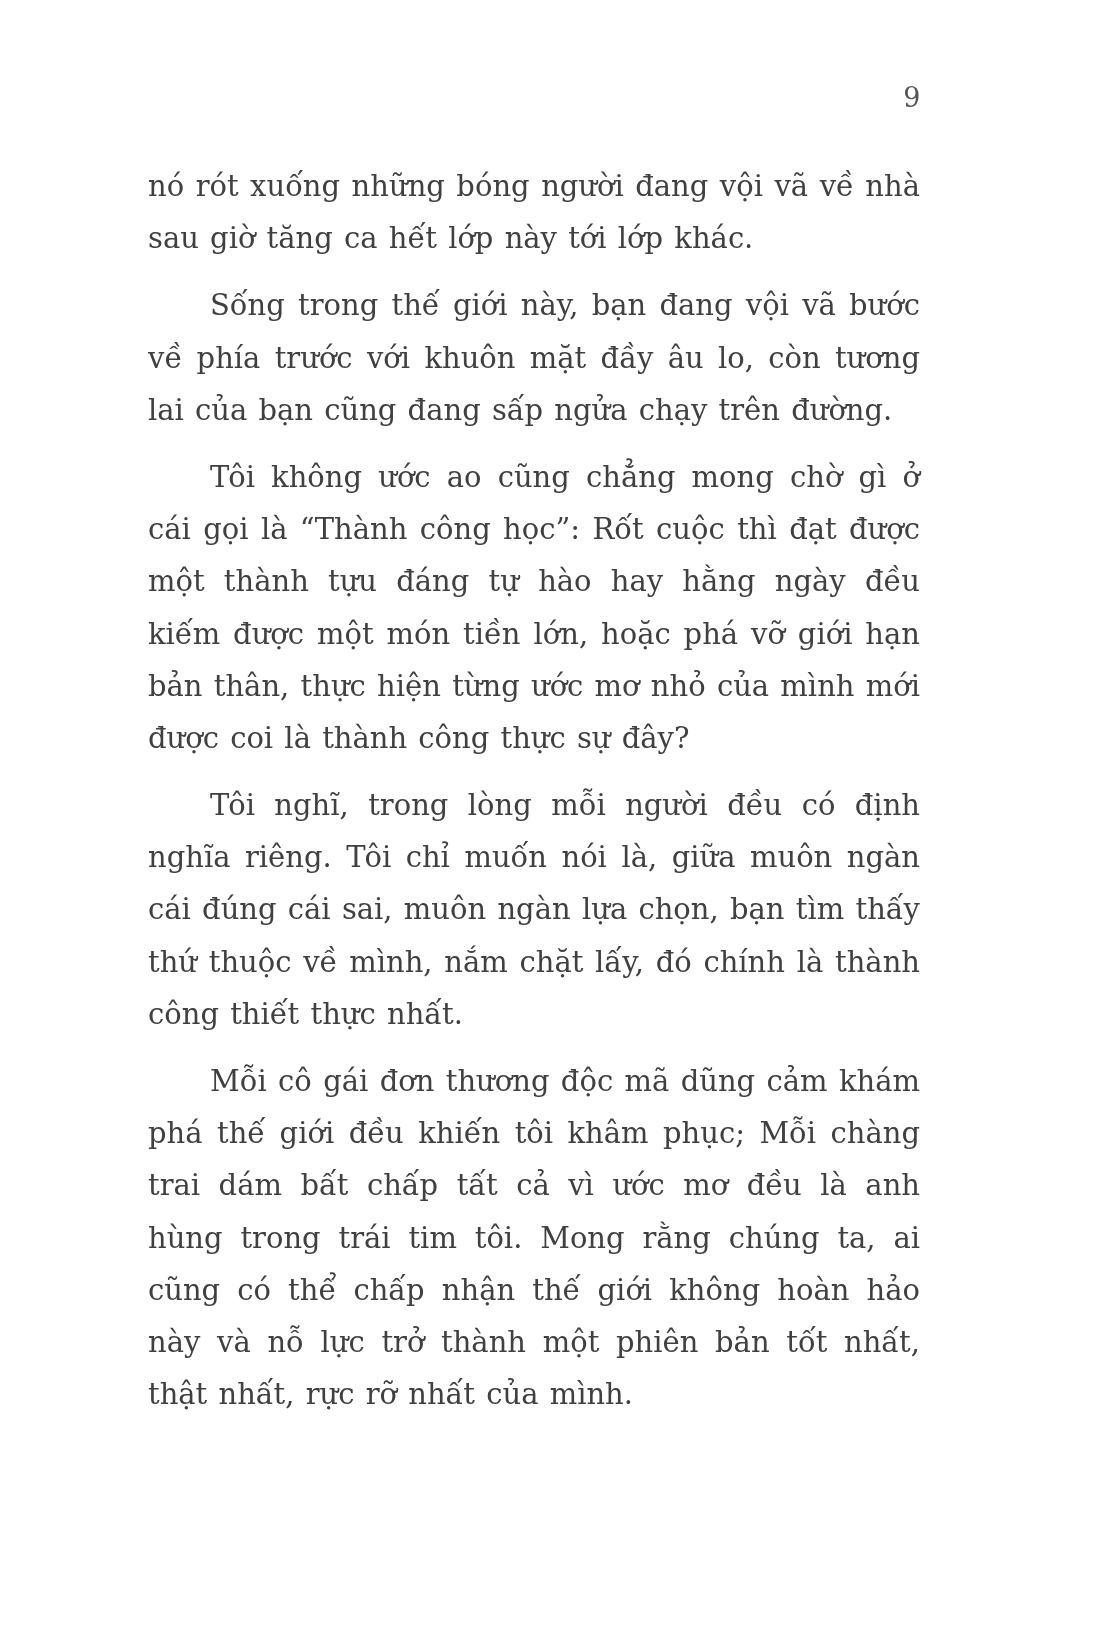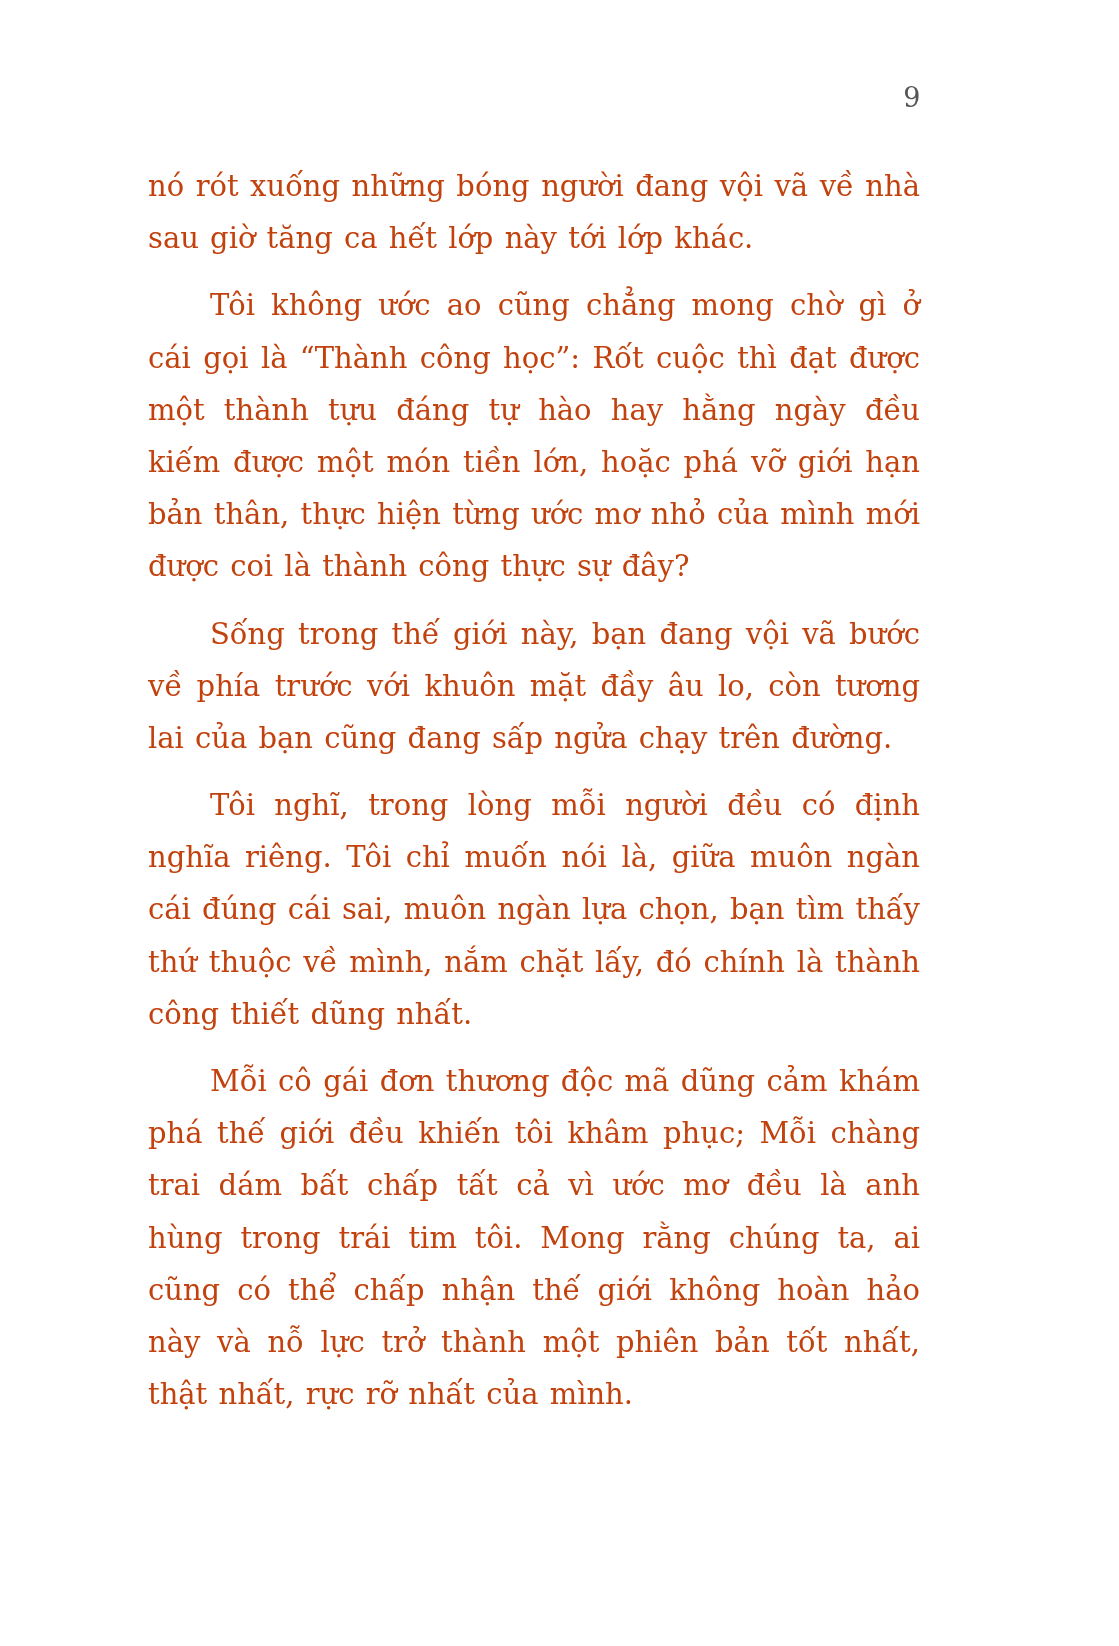--- a/index.html
+++ b/index.html
@@ -31,35 +31,35 @@
     left: 148px;
     width: 772px;
   }
   .para {
     margin: 0 0 15px 0;
     font-size: 29px;
     line-height: 1.8;
     text-align: justify;
     text-justify: inter-word;
     word-spacing: 2px;
-    color: #c2410c;
+    color: #404040;
   }
   .para.indent {
     text-indent: 62px;
   }
   .para:last-child {
     margin-bottom: 0;
   }
 </style>
 </head>
 <body>
 
 <div class="page">
   <div class="page-number">9</div>
 
   <div class="content">
     <p class="para">nó rót xuống những bóng người đang vội vã về nhà sau giờ tăng ca hết lớp này tới lớp khác.</p>
+    <p class="para indent">Sống trong thế giới này, bạn đang vội vã bước về phía trước với khuôn mặt đầy âu lo, còn tương lai của bạn cũng đang sấp ngửa chạy trên đường.</p>
     <p class="para indent">Tôi không ước ao cũng chẳng mong chờ gì ở cái gọi là “Thành công học”: Rốt cuộc thì đạt được một thành tựu đáng tự hào hay hằng ngày đều kiếm được một món tiền lớn, hoặc phá vỡ giới hạn bản thân, thực hiện từng ước mơ nhỏ của mình mới được coi là thành công thực sự đây?</p>
-    <p class="para indent">Sống trong thế giới này, bạn đang vội vã bước về phía trước với khuôn mặt đầy âu lo, còn tương lai của bạn cũng đang sấp ngửa chạy trên đường.</p>
-    <p class="para indent">Tôi nghĩ, trong lòng mỗi người đều có định nghĩa riêng. Tôi chỉ muốn nói là, giữa muôn ngàn cái đúng cái sai, muôn ngàn lựa chọn, bạn tìm thấy thứ thuộc về mình, nắm chặt lấy, đó chính là thành công thiết dũng nhất.</p>
+    <p class="para indent">Tôi nghĩ, trong lòng mỗi người đều có định nghĩa riêng. Tôi chỉ muốn nói là, giữa muôn ngàn cái đúng cái sai, muôn ngàn lựa chọn, bạn tìm thấy thứ thuộc về mình, nắm chặt lấy, đó chính là thành công thiết thực nhất.</p>
     <p class="para indent">Mỗi cô gái đơn thương độc mã dũng cảm khám phá thế giới đều khiến tôi khâm phục; Mỗi chàng trai dám bất chấp tất cả vì ước mơ đều là anh hùng trong trái tim tôi. Mong rằng chúng ta, ai cũng có thể chấp nhận thế giới không hoàn hảo này và nỗ lực trở thành một phiên bản tốt nhất, thật nhất, rực rỡ nhất của mình.</p>
   </div>
 </div>
 
 </body></html>

